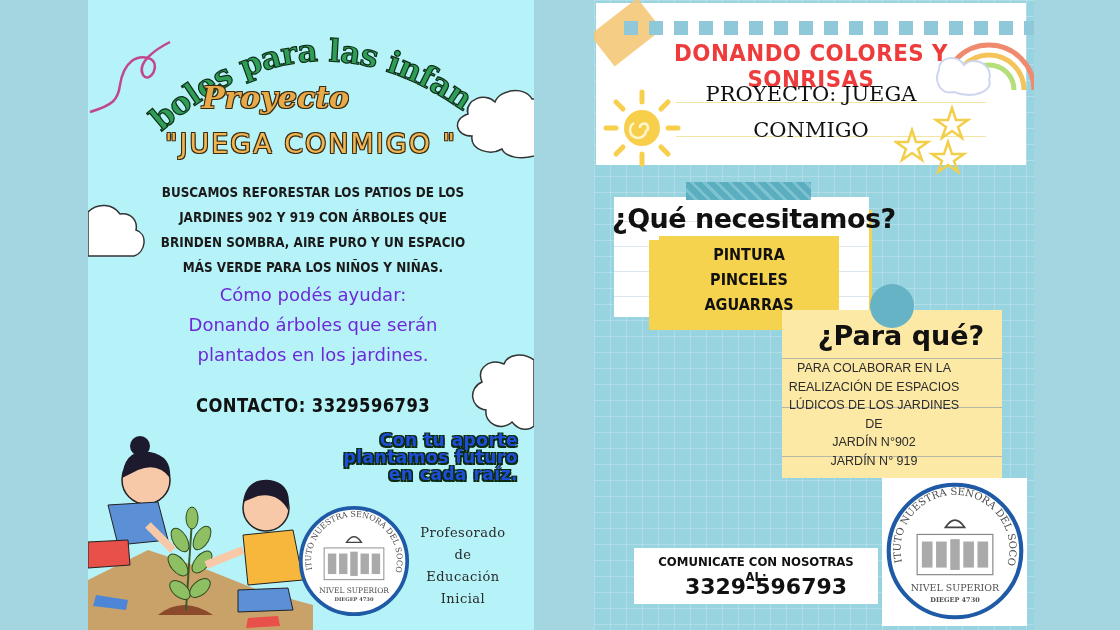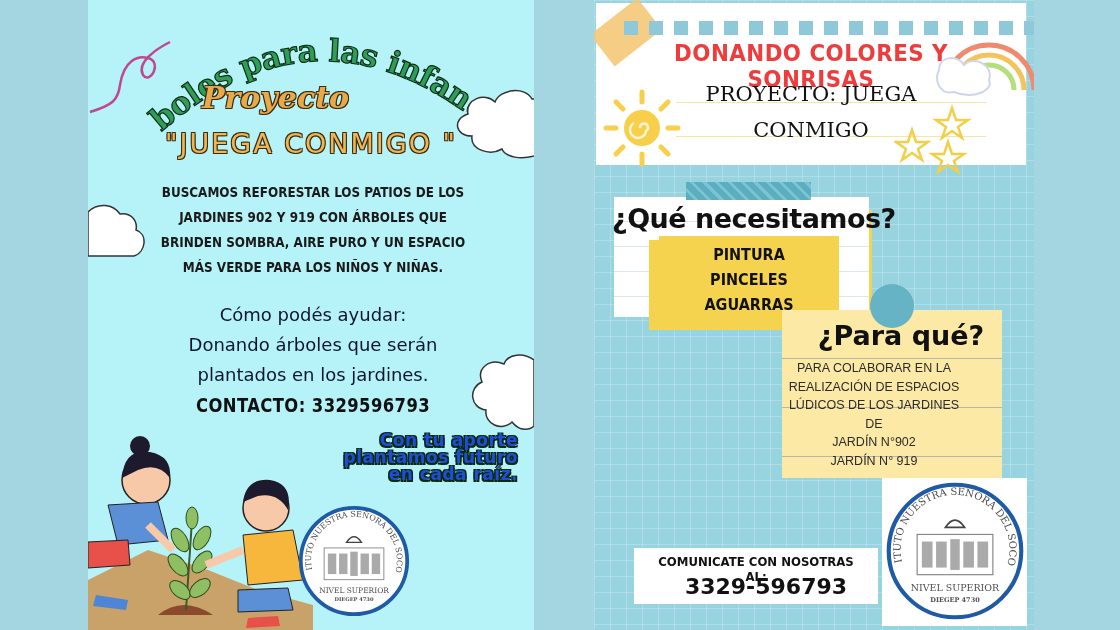--- a/index.html
+++ b/index.html
@@ -23,22 +23,22 @@
     position: absolute; left: 0; width: 446px; top: 128px; text-align: center;
     font-family: "DejaVu Sans", sans-serif; font-size: 27px; letter-spacing: 2px; color: #f0b653;
     text-shadow: -1px -1px 0 #3a2b10, 1px -1px 0 #3a2b10, -1px 1px 0 #3a2b10, 1px 1px 0 #3a2b10;
   }
   .desc {
     position: absolute; left: 40px; width: 370px; top: 180px; text-align: center;
     font-family: "DejaVu Sans Condensed", "DejaVu Sans", sans-serif; font-weight: bold;
     font-size: 14.5px; line-height: 25px; color: #1a1a1a; transform: scaleX(0.92); transform-origin: center;
   }
   .help {
-    position: absolute; left: 40px; width: 370px; top: 300px; text-align: center;
-    font-family: "DejaVu Sans", sans-serif; font-size: 18px; line-height: 30px; color: #0f172a;
+    position: absolute; left: 40px; width: 370px; top: 280px; text-align: center;
+    font-family: "DejaVu Sans", sans-serif; font-size: 18px; line-height: 30px; color: #6d28d9;
   }
   .contact {
     position: absolute; left: 40px; width: 370px; top: 393px; text-align: center;
     font-family: "DejaVu Sans", sans-serif; font-weight: bold; font-size: 20px; color: #111;
     transform: scaleX(0.82); transform-origin: center; letter-spacing: 0.5px;
   }
   .slogan {
     position: absolute; left: 220px; width: 210px; top: 432px; text-align: right;
     font-family: "DejaVu Sans", sans-serif; font-weight: bold; font-size: 17px; line-height: 17px; color: #1d4ed8;
     text-shadow: -1.5px -1.5px 0 #0b2a10, 1.5px -1.5px 0 #0b2a10, -1.5px 1.5px 0 #0b2a10, 1.5px 1.5px 0 #0b2a10;
@@ -235,20 +235,26 @@
         <rect x="44" y="52" width="9" height="22"></rect>
         <rect x="56" y="50" width="8" height="26"></rect>
         <rect x="67" y="52" width="9" height="22"></rect>
         <rect x="79" y="52" width="9" height="22"></rect>
       </g>
     <path d="M52 40 Q 60 28 68 40 Z" fill="none" stroke="#444" stroke-width="1.5"></path>
     <text class="seal-text" x="60" y="94" font-size="8" text-anchor="middle">NIVEL SUPERIOR</text>
     <text class="seal-text" x="60" y="103" font-size="5.5" text-anchor="middle" font-weight="bold">DIEGEP 4730</text>
   </svg>
 
+  <div class="prof">
+    <div>Profesorado</div>
+    <div>de</div>
+    <div>Educación</div>
+    <div>Inicial</div>
+  </div>
 </div>
 
 <div class="poster-right">
   <div class="header-card">
     <div class="header-lines"></div>
     <div class="tape-corner"></div>
     <div class="squares">
       <span></span>
         <span></span>
         <span></span>

